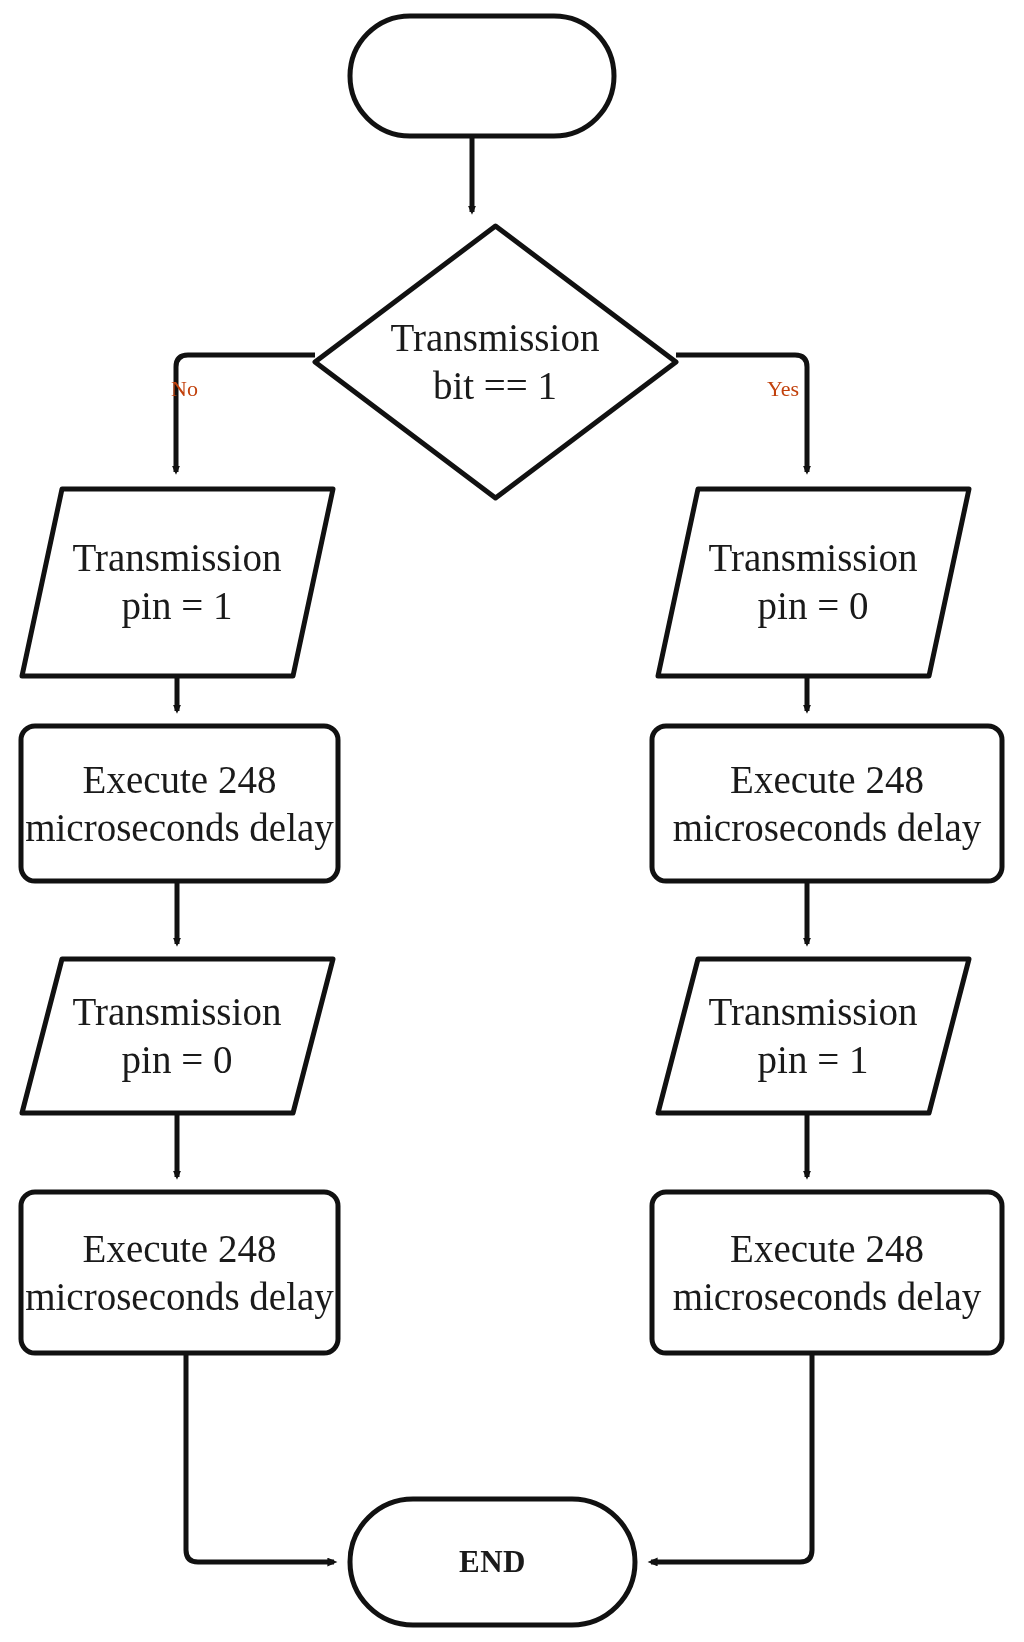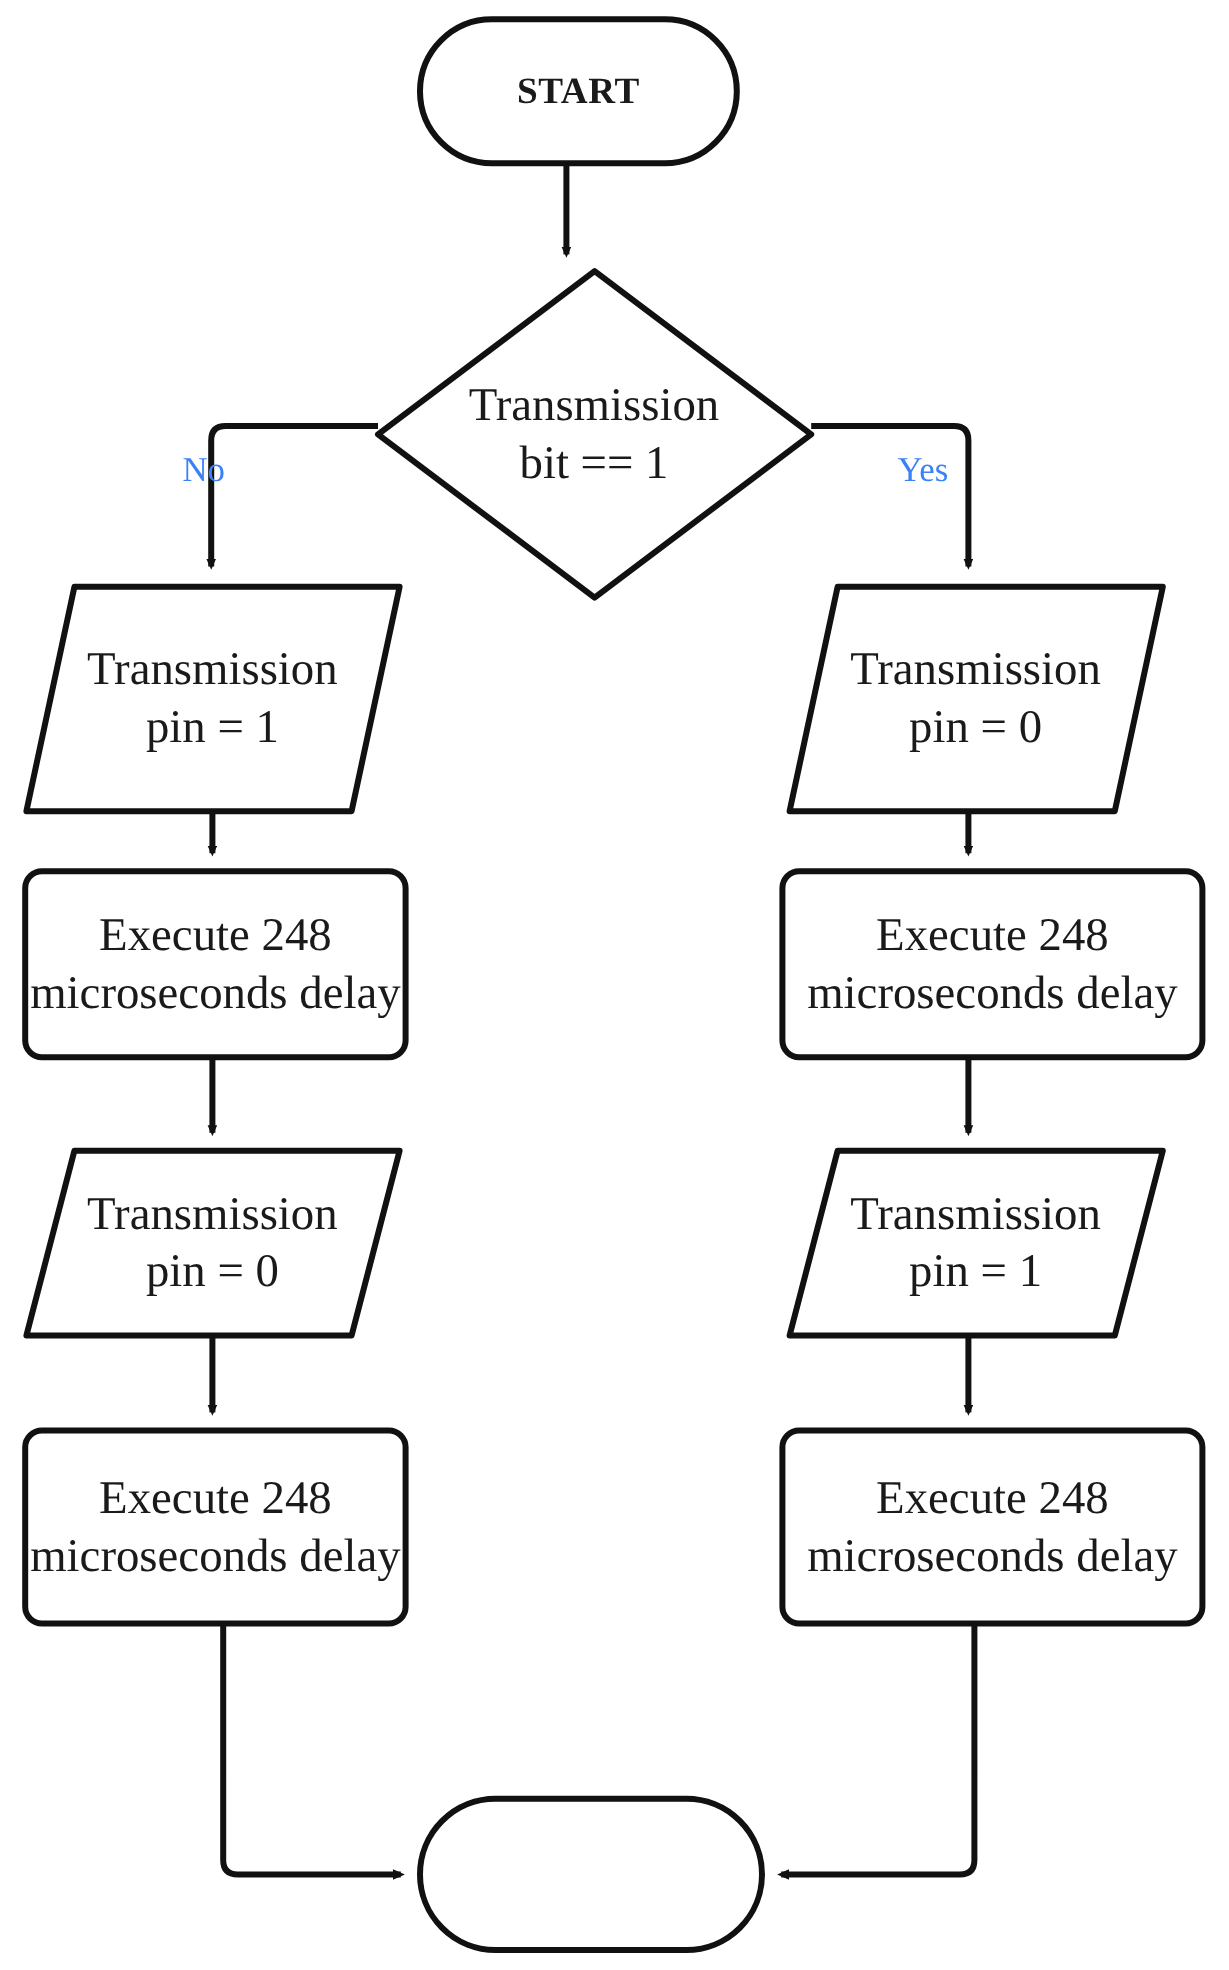--- a/index.html
+++ b/index.html
@@ -21,23 +21,24 @@
     text-align:center;
     line-height:1.22;
     white-space:pre-line;
     pointer-events:none;
     color:#1a1a1a;
   }
   .terminal-label{font-weight:bold;font-size:31px;letter-spacing:0.5px;}
   .shape-label{font-size:39px;}
   .edge-label{
     position:absolute;
-    font-size:29px;
-    color:#3b82f6;
+    font-size:22px;
+    color:#c2410c;
     white-space:nowrap;
+    margin-left:19px;
   }
 </style>
 </head>
 <body>
 
 <div id="canvas">
 
   <svg class="flow-svg" viewBox="0 0 1024 1642">
     <defs>
       <marker id="arrowhead" markerWidth="10" markerHeight="10" refX="6.2" refY="4" orient="auto" markerUnits="userSpaceOnUse">
@@ -82,21 +83,20 @@
       <path d="M807 676 L807 711" marker-end="url(#arrowhead)"></path>
       <path d="M807 881 L807 944" marker-end="url(#arrowhead)"></path>
       <path d="M807 1113 L807 1177" marker-end="url(#arrowhead)"></path>
 
       <path d="M186 1353 L186 1550 Q186 1562 198 1562 L334 1562" marker-end="url(#arrowheadW)"></path>
 
       <path d="M812 1353 L812 1550 Q812 1562 800 1562 L651 1562" marker-end="url(#arrowheadW)"></path>
     </g>
   </svg>
 
-  <div class="node-label terminal-label" style="left:350px;top:16px;width:264px;height:120px;">START</div>
 
   <div class="node-label shape-label" style="left:345px;top:296px;width:300px;height:132px;">Transmission
 bit == 1</div>
 
   <div class="edge-label" style="left:152px;top:376px;">No</div>
   <div class="edge-label" style="left:748px;top:376px;">Yes</div>
 
   <div class="node-label shape-label" style="left:32px;top:508px;width:290px;height:148px;">Transmission
 pin = 1</div>
   <div class="node-label shape-label" style="left:21px;top:726px;width:317px;height:155px;">Execute 248
@@ -108,14 +108,15 @@
 
   <div class="node-label shape-label" style="left:668px;top:508px;width:290px;height:148px;">Transmission
 pin = 0</div>
   <div class="node-label shape-label" style="left:652px;top:726px;width:350px;height:155px;">Execute 248
 microseconds delay</div>
   <div class="node-label shape-label" style="left:668px;top:972px;width:290px;height:128px;">Transmission
 pin = 1</div>
   <div class="node-label shape-label" style="left:652px;top:1192px;width:350px;height:161px;">Execute 248
 microseconds delay</div>
 
+  <div class="node-label terminal-label" style="left:350px;top:1499px;width:285px;height:126px;">END</div>
 
 </div>
 
 </body></html>

